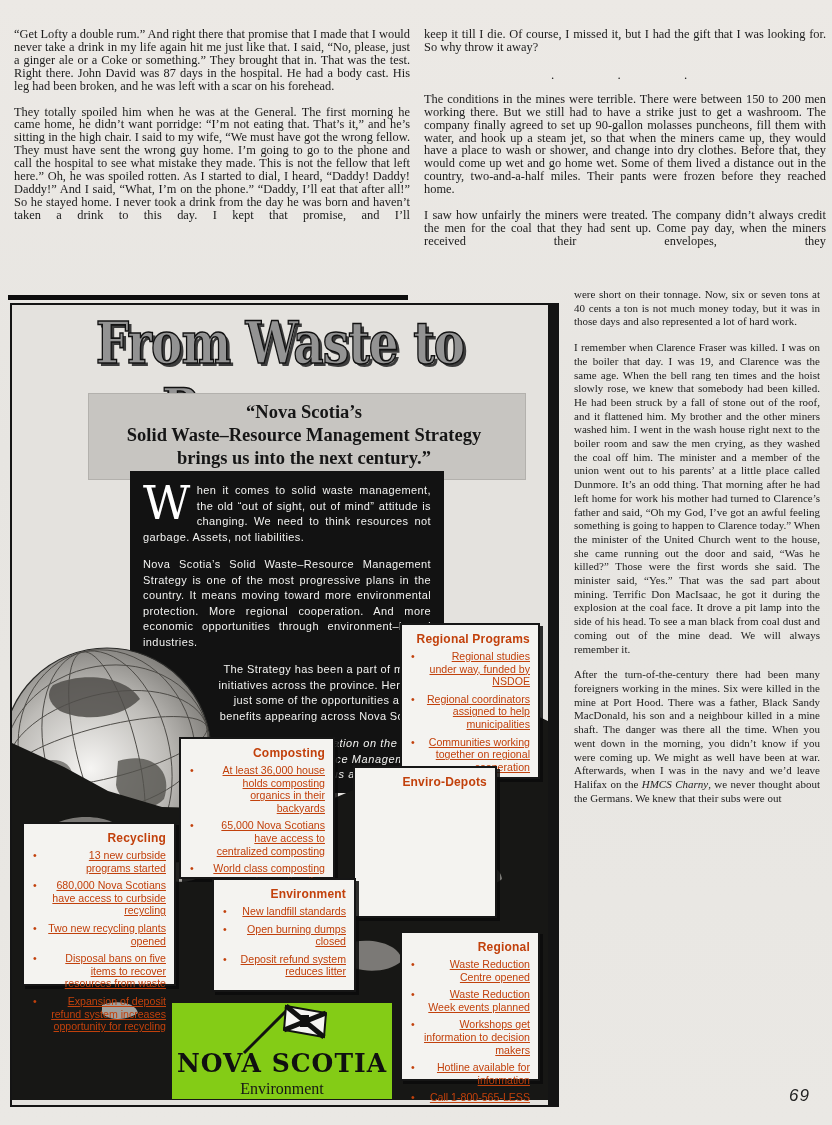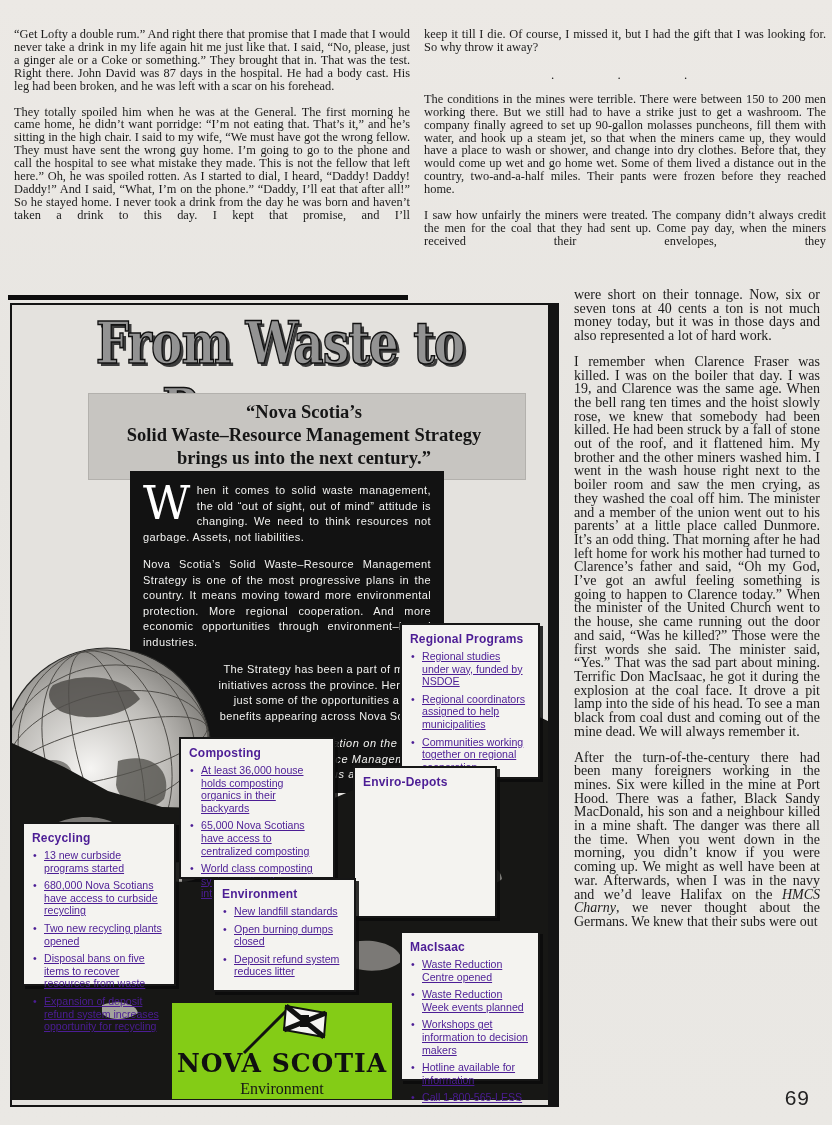--- a/index.html
+++ b/index.html
@@ -13,26 +13,26 @@
   }
   .page{position:absolute;inset:0;background:linear-gradient(180deg,#ece9e5 0%,#e7e5e1 40%,#eae8e4 100%);}
 
   
   .col{position:absolute;text-align:justify;}
   .col p{margin:0 0 13px 0;font-size:12.4px;line-height:12.9px;}
   .col p.flush-last{text-align-last:justify;margin-bottom:0;}
   #left-col{left:14px;top:28px;width:396px;}
   #right-col{left:424px;top:28px;width:402px;}
   #right-col-narrow{left:574px;top:288px;width:246px;}
-  #right-col-narrow p{font-size:14px;line-height:13.7px;margin-bottom:12px;}
+  #right-col-narrow p{font-size:11px;line-height:13.7px;margin-bottom:12px;}
   .dots-sep{ text-align:center;letter-spacing:30px;font-size:13px;margin:6px 0 10px 18px;color:#222;}
   .it{font-style:italic;}
 
   .heavy-rule{position:absolute;left:8px;top:295px;width:400px;height:5px;background:#0d0d0d;}
-  #page-number{position:absolute;right:22px;top:1086px;font-family:"Liberation Sans",sans-serif;font-size:21px;letter-spacing:1px;color:#222;}
+  #page-number{position:absolute;right:22px;top:1086px;font-family:"Liberation Sans",sans-serif;font-size:17px;letter-spacing:1px;color:#222;font-style:italic;}
 
   
   #ad{
     position:absolute;left:10px;top:303px;width:536px;height:800px;
     background:#e4e2de;
     border:2px solid #141414;
     border-right:11px solid #141414;
     overflow:hidden;
   }
   #ad-title{
@@ -70,22 +70,22 @@
   #contact-par{font-style:italic;text-align:center;padding-left:100px;letter-spacing:.6px;}
 
   
   #globe{position:absolute;left:-14px;top:338px;}
   #map-layer{position:absolute;left:0;top:0;width:536px;height:800px;}
 
   
   .callout{
     position:absolute;background:#f4f3f0;border:2px solid #161616;
     box-shadow:3px 3px 0 rgba(10,10,10,.85);
-    font-family:"Liberation Sans",sans-serif;color:#4c1d95;
-    padding:7px 8px;box-sizing:border-box;
+    font-family:"Liberation Sans",sans-serif;color:#c2410c;
+    padding:7px 8px;box-sizing:border-box;text-align:right;
   }
   .callout h4{margin:0 0 4px 0;font-size:12px;letter-spacing:.2px;}
   ul.bullets{list-style:none;margin:0;padding:0;font-size:10.6px;line-height:12.6px;}
   ul.bullets li{position:relative;padding-left:12px;margin-bottom:5px;text-decoration:underline;}
   ul.bullets li::before{content:"•";position:absolute;left:1px;top:0;}
   #box-regional{left:388px;top:318px;width:140px;height:156px;}
   #box-composting{left:167px;top:432px;width:156px;height:142px;}
   #box-enviro{left:341px;top:461px;width:144px;height:152px;}
   #box-recycling{left:10px;top:517px;width:154px;height:164px;}
   #box-environment{left:200px;top:573px;width:144px;height:114px;}
@@ -222,21 +222,21 @@
     <div class="callout z4" id="box-environment">
       <h4>Environment</h4>
       <ul class="bullets">
           <li>New landfill standards</li>
           <li>Open burning dumps closed</li>
           <li>Deposit refund system reduces litter</li>
         </ul>
     </div>
 
     <div class="callout z4" id="box-education">
-      <h4>MacIsaac</h4>
+      <h4>Regional</h4>
       <ul class="bullets">
           <li>Waste Reduction Centre opened</li>
           <li>Waste Reduction Week events planned</li>
           <li>Workshops get information to decision makers</li>
           <li>Hotline available for information</li>
           <li>Call 1-800-565-LESS</li>
         </ul>
     </div>
 
     <div id="logo-block">

